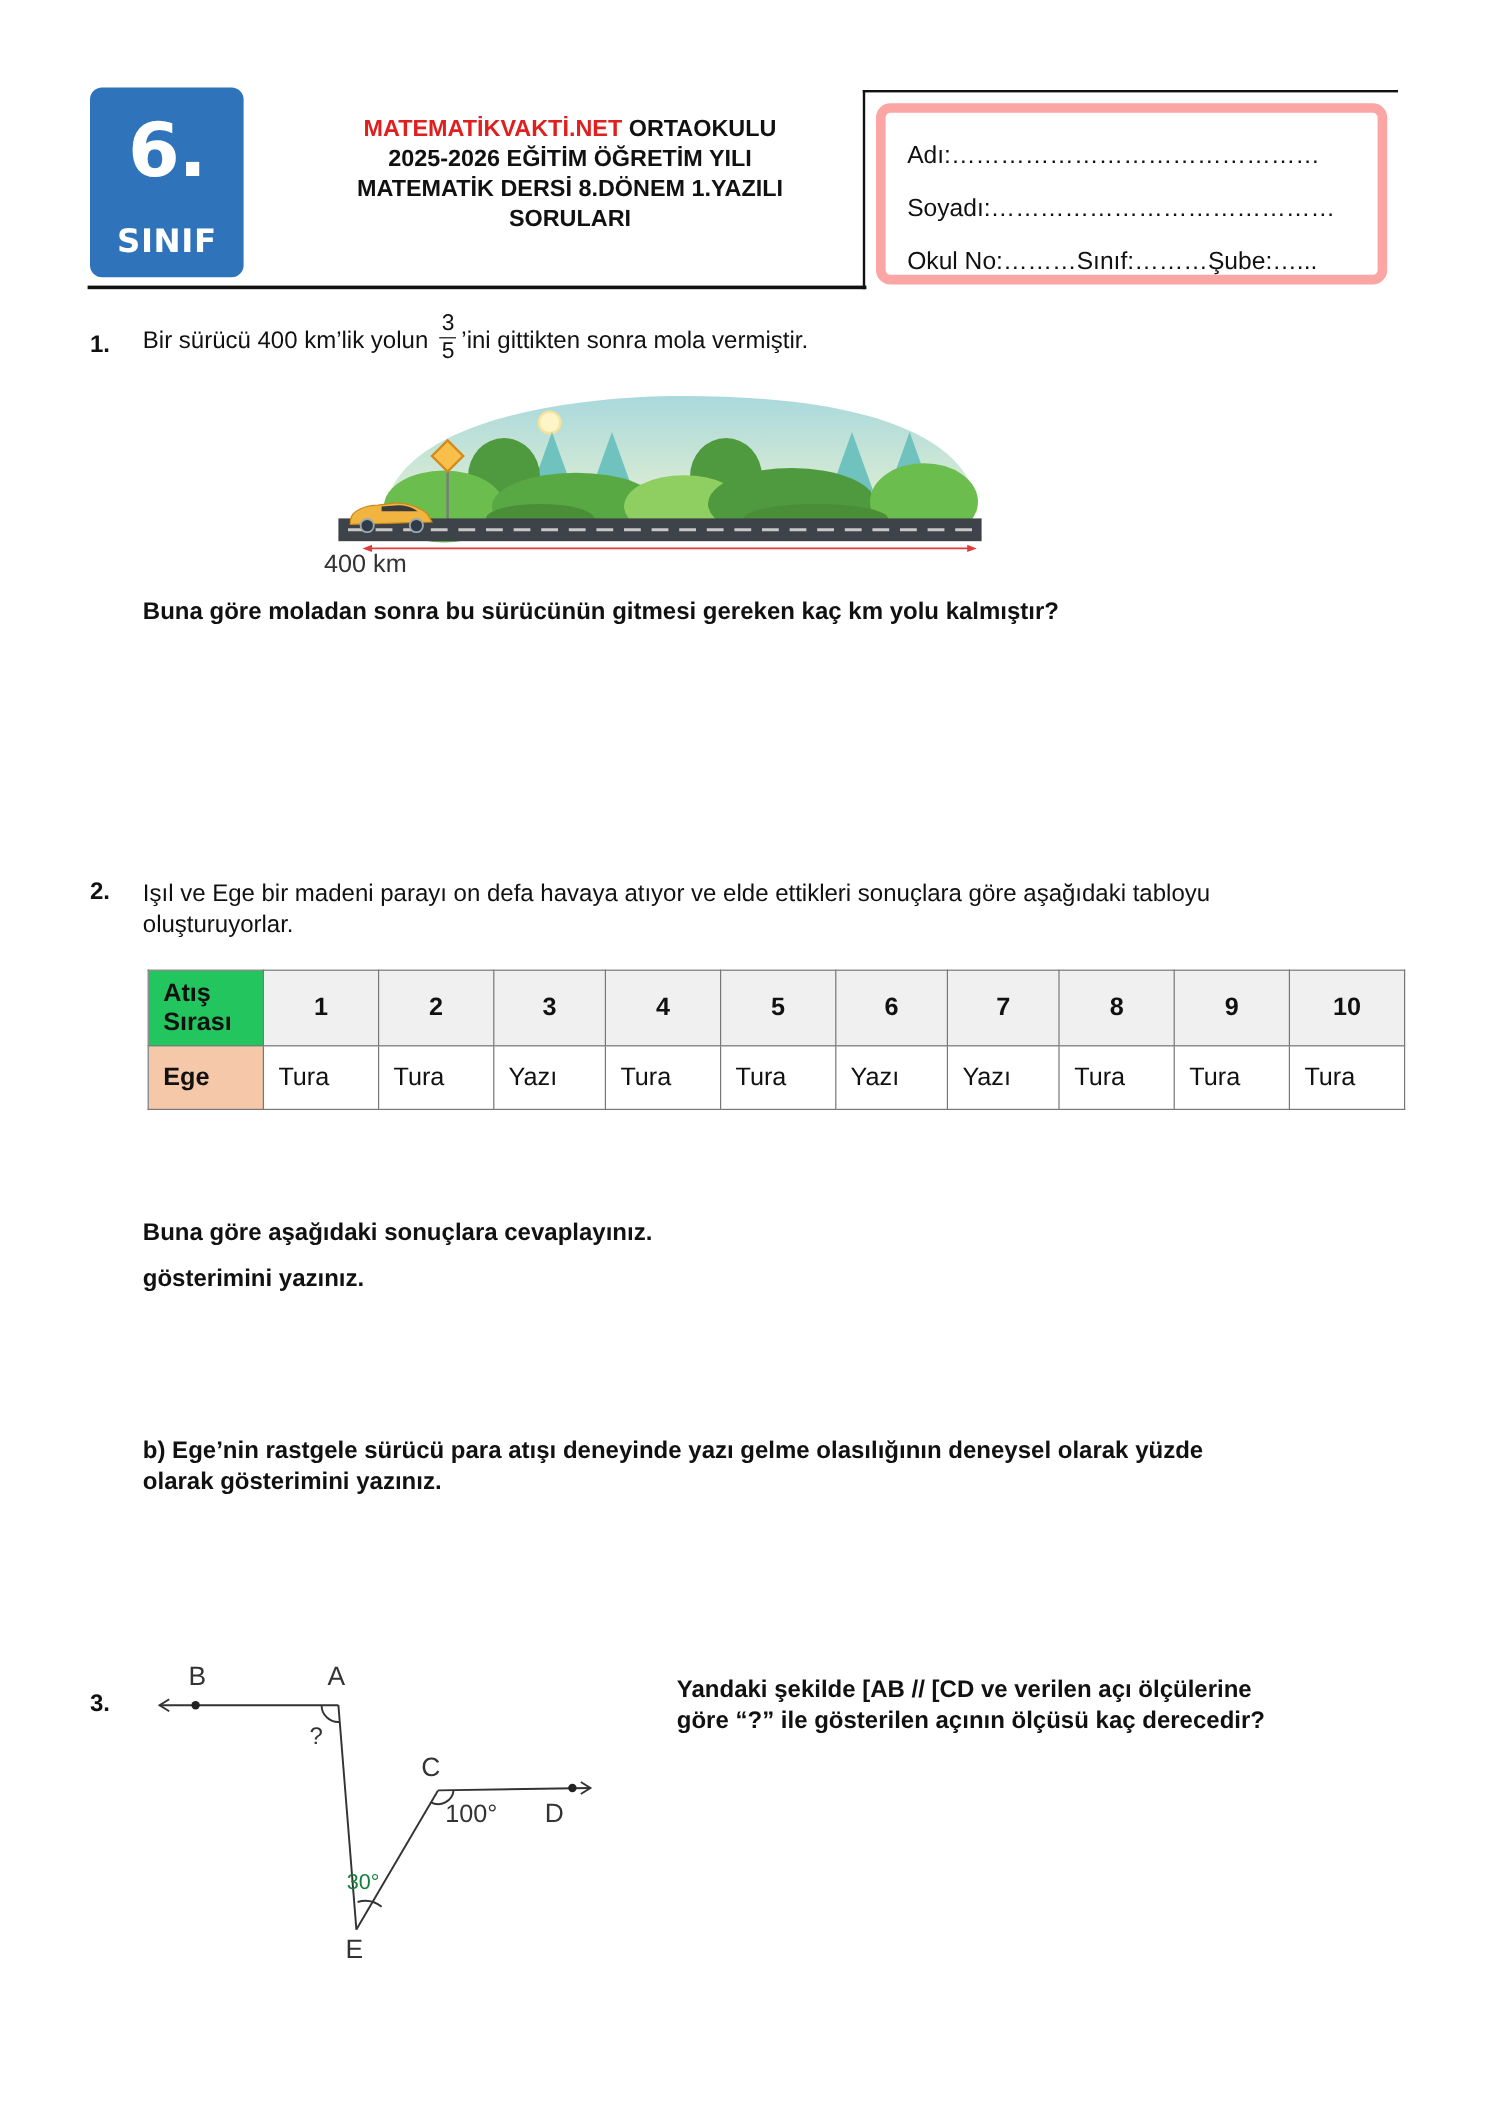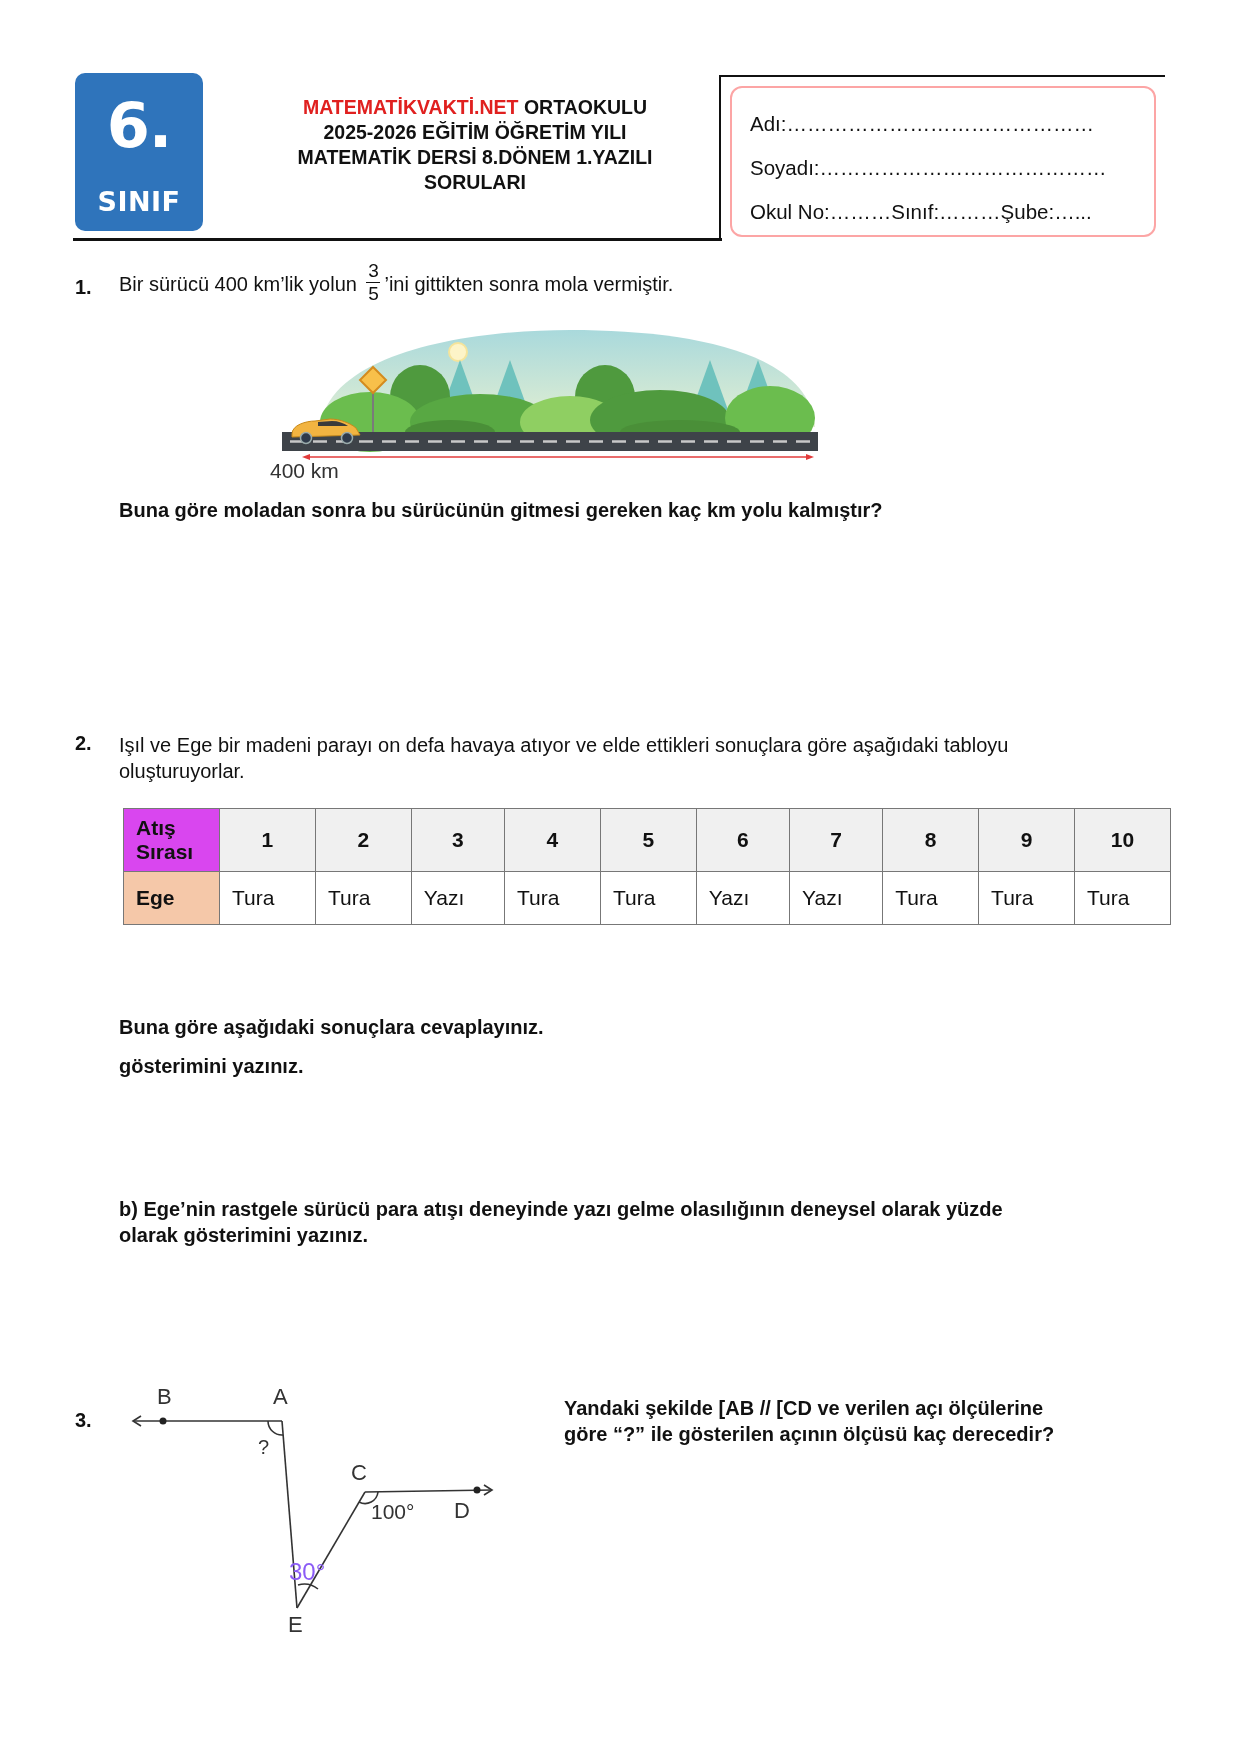--- a/index.html
+++ b/index.html
@@ -21,21 +21,21 @@
     font-size: 19.5px; font-weight: bold; line-height: 25px; color: #111;
   }
   .school-title .red { color: #e0201f; }
 
   .frame-bottom { position: absolute; left: 73px; top: 238px; width: 649px; height: 3px; background: #111; }
   .frame-vert { position: absolute; left: 719px; top: 75px; width: 2px; height: 166px; background: #111; }
   .frame-top { position: absolute; left: 719px; top: 75px; width: 446px; height: 2px; background: #111; }
 
   .info-box {
     position: absolute; left: 730px; top: 86px; width: 426px; height: 151px;
-    border: 2px solid #fca5a5; border-radius: 12px; padding: 14px 0 0 18px;
+    border: 8px solid #fca5a5; border-radius: 12px; padding: 14px 0 0 18px;
     font-size: 20.5px; line-height: 44px; color: #111;
   }
 
   
   .q-num { position: absolute; font-size: 20px; font-weight: bold; }
   .q-text { position: absolute; font-size: 20px; line-height: 26px; }
   .bold { font-weight: bold; }
 
   .frac { display: inline-block; vertical-align: middle; text-align: center; margin: 0 4px; line-height: 20px; font-size: 19px; position: relative; top: -3px; }
   .frac span { display: block; }
@@ -47,21 +47,21 @@
   
   table.toss {
     position: absolute; left: 123px; top: 808px; width: 1048px;
     border-collapse: collapse; font-size: 21px;
   }
   table.toss td {
     border: 1.5px solid #777; height: 53px; padding: 0 12px;
   }
   table.toss tr.head td { background: #f0f0f0; text-align: center; font-weight: bold; height: 63px; }
   table.toss td.rowhead { background: #f5c8a9; font-weight: bold; text-align: left; width: 96px; line-height: 24px; padding-left: 12px; }
-  table.toss tr.head td.rowhead { background: #d946ef; text-align: left; margin-left: 10px; }
+  table.toss tr.head td.rowhead { background: #22c55e; text-align: left; margin-left: 10px; }
 
   .geom { position: absolute; left: 125px; top: 1390px; width: 380px; height: 255px; }
 </style>
 </head>
 <body>
 
 <div class="grade-badge">
   <div class="grade-num">6.</div>
   <div class="grade-label">SINIF</div>
 </div>
@@ -219,19 +219,19 @@
     <circle cx="38" cy="31" r="3.5" fill="#222"></circle>
     <circle cx="352" cy="100" r="3.5" fill="#222"></circle>
   </svg>
   <div class="abs" style="left:32px; top:-6px; font-size:22px; color:#333;">B</div>
   <div class="abs" style="left:148px; top:-6px; font-size:22px; color:#333;">A</div>
   <div class="abs" style="left:226px; top:70px; font-size:22px; color:#333;">C</div>
   <div class="abs" style="left:329px; top:108px; font-size:22px; color:#333;">D</div>
   <div class="abs" style="left:163px; top:222px; font-size:22px; color:#333;">E</div>
   <div class="abs" style="left:133px; top:46px; font-size:20px; color:#333;">?</div>
   <div class="abs" style="left:246px; top:110px; font-size:21px; color:#333;">100°</div>
-  <div class="abs" style="left:164px; top:168px; font-size:24px; color:#8b5cf6;">30°</div>
+  <div class="abs" style="left:164px; top:168px; font-size:18px; color:#15803d;">30°</div>
 </div>
 
 <div class="q-text bold" style="left:564px; top:1395px; width:600px;">
   <div>Yandaki şekilde [AB // [CD ve verilen açı ölçülerine</div>
   <div>göre “?” ile gösterilen açının ölçüsü kaç derecedir?</div>
 </div>
 
 </body></html>

